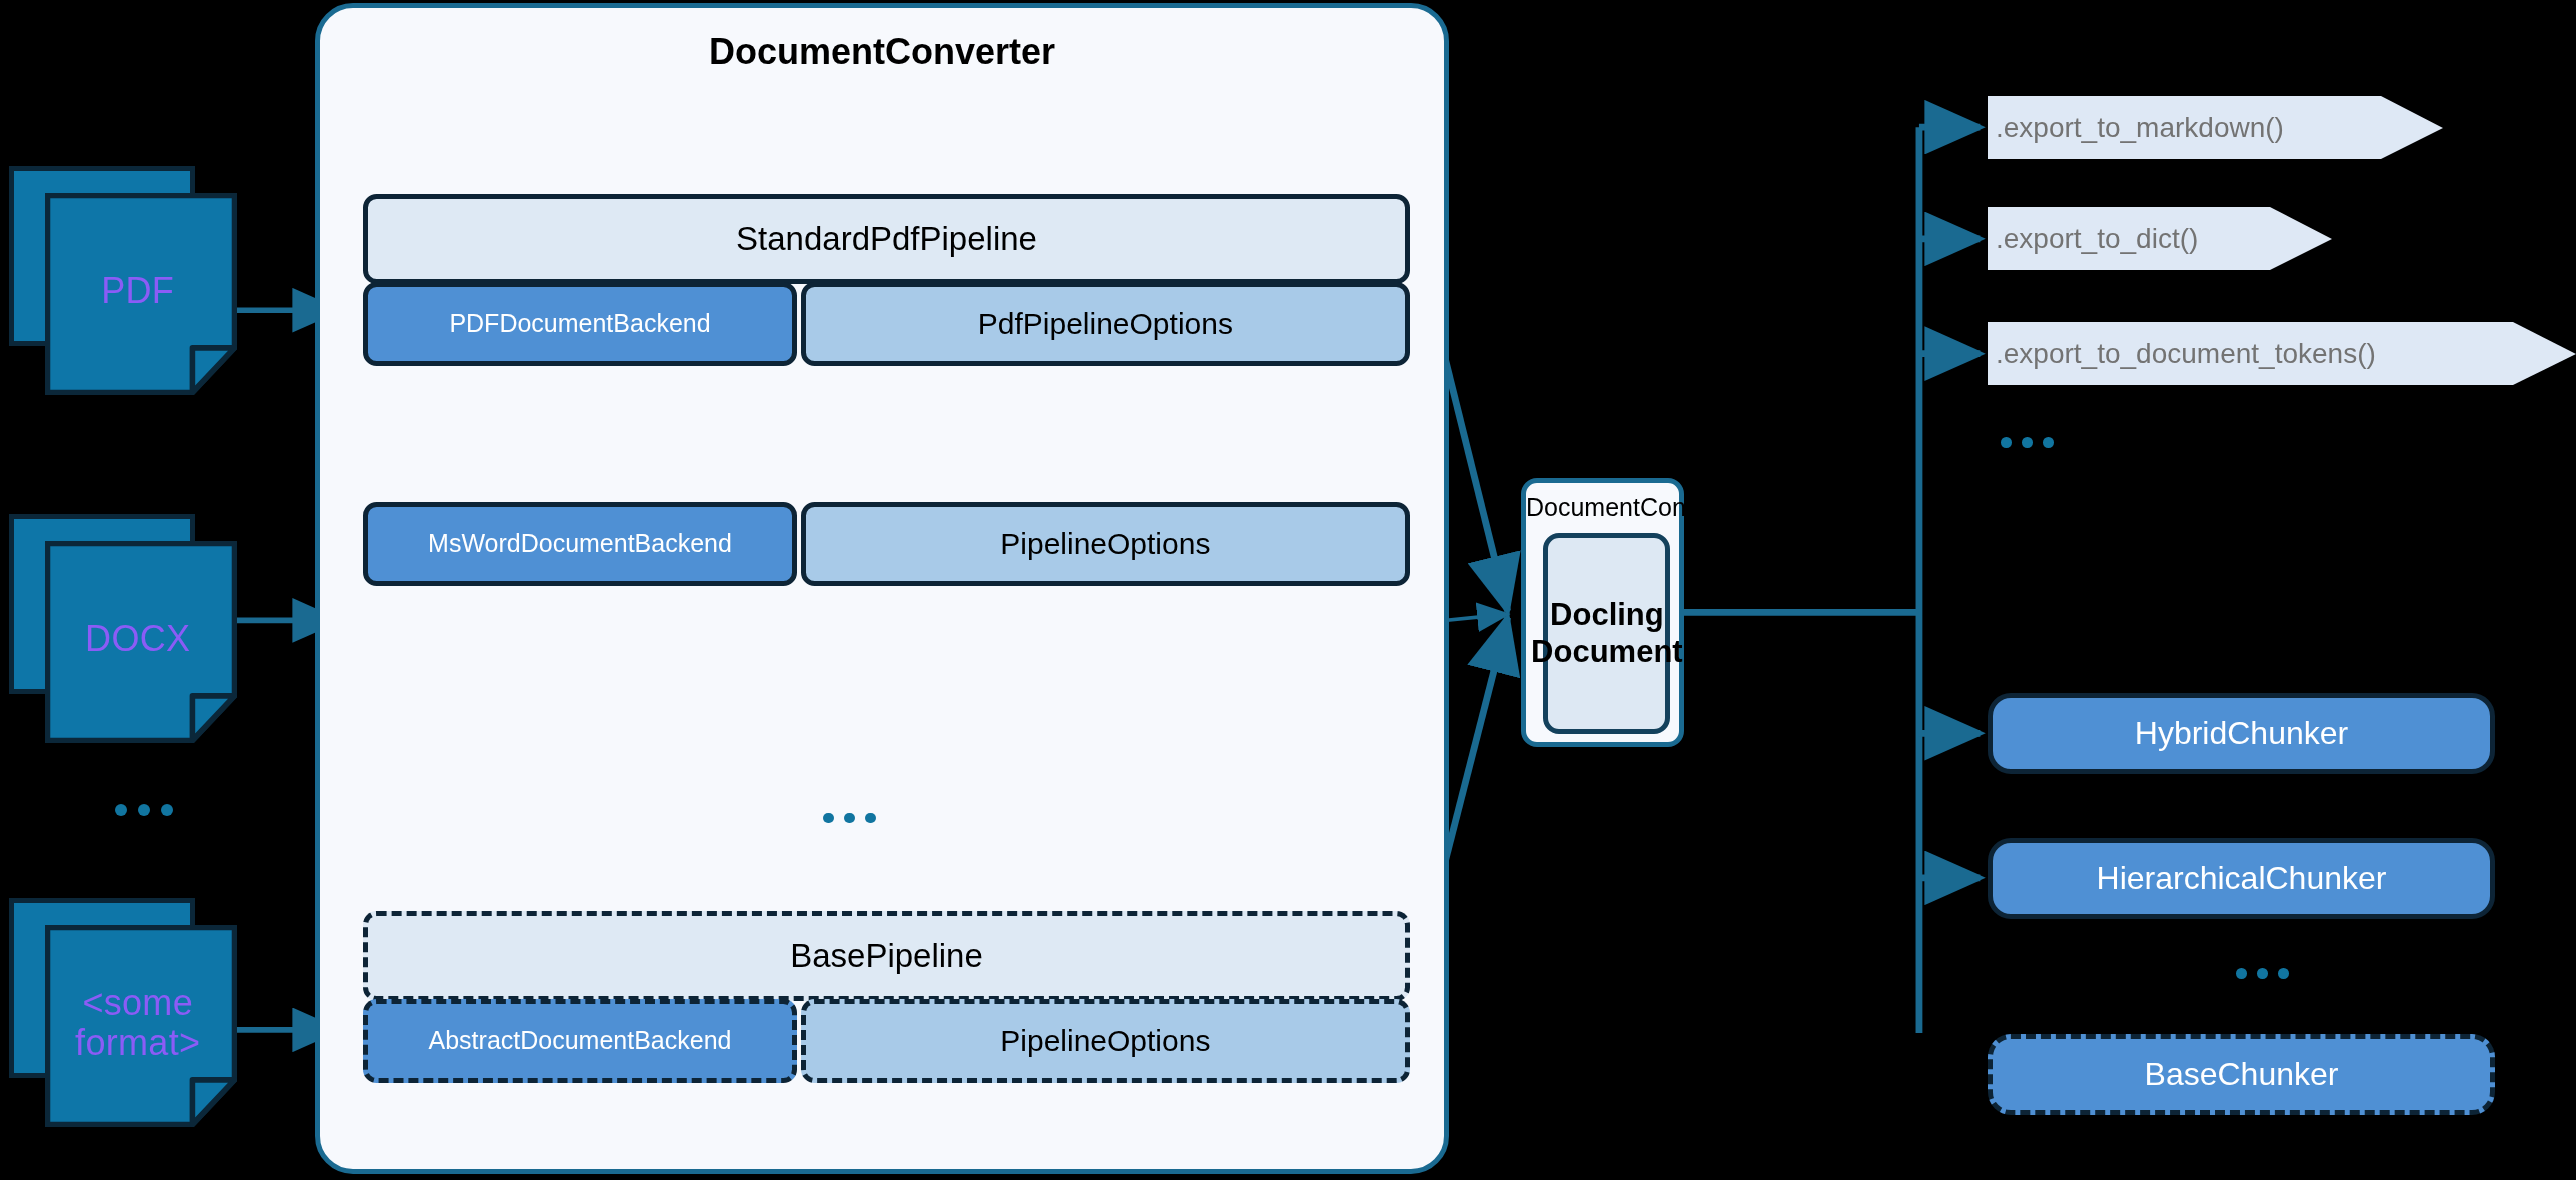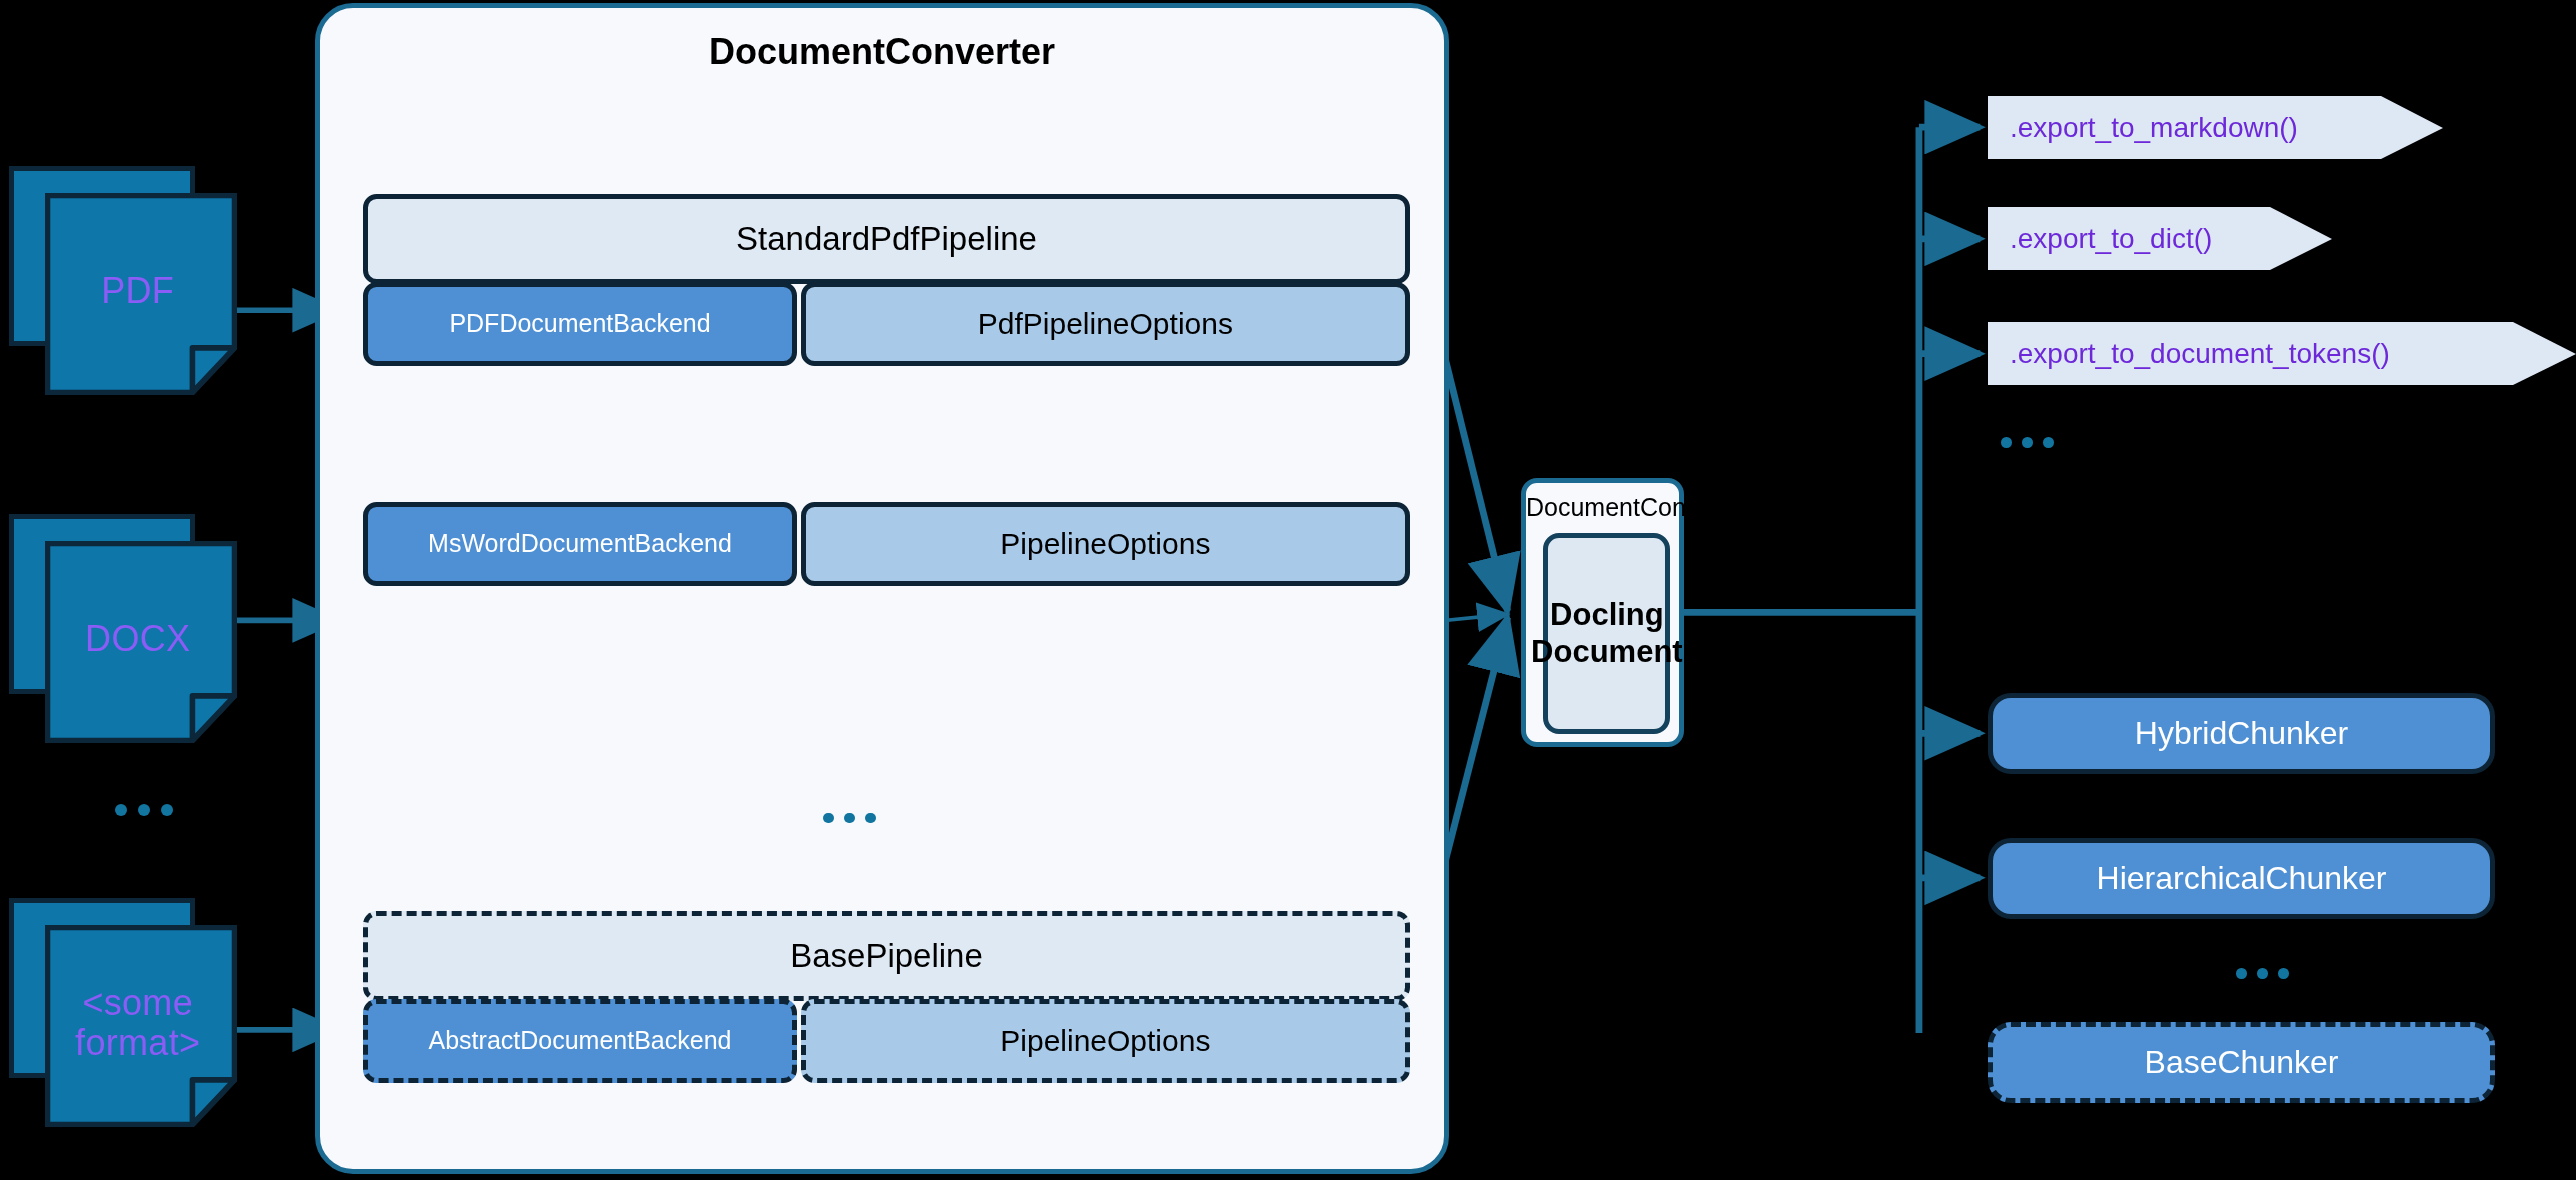--- a/index.html
+++ b/index.html
@@ -49,29 +49,29 @@
        background:#F7F9FD;border:5px solid #1A6A91;border-radius:16px;box-sizing:border-box;}
   #conversion-result-label{position:absolute;left:0;top:10px;width:100%;text-align:center;
        font-size:25px;color:#000;}
   #docling-document{position:absolute;left:17.4px;top:50px;width:127px;height:201px;
        background:#DDE8F3;border:5px solid #14415C;border-radius:16px;box-sizing:border-box;
        display:flex;align-items:center;justify-content:center;text-align:center;
        font-size:31px;font-weight:bold;color:#000;line-height:1.18;}
 
   
   .export-chip{position:absolute;height:63px;background:#DEE8F5;
-       display:flex;align-items:center;box-sizing:border-box;padding-left:22px;
-       color:#6d28d9;font-size:28px;}
+       display:flex;align-items:center;box-sizing:border-box;padding-left:8px;
+       color:#737373;font-size:28px;}
 
   
   .chunker{position:absolute;left:1988px;width:507px;height:81px;background:#4F90D4;
        border:5.6px solid #0D2436;border-radius:23px;box-sizing:border-box;
        display:flex;align-items:center;justify-content:center;
        color:#fff;font-size:32px;}
-  .chunker.dashed-box{border-style:dashed;}
+  .chunker.dashed-box{border-style:dashed;margin-top:12px;}
 
   svg.wires{position:absolute;left:0;top:0;width:2576px;height:1180px;pointer-events:none;}
 </style>
 </head>
 <body>
 
 <svg class="wires" viewBox="0 0 4152 1902">
   <defs>
     <marker id="ah" markerWidth="9" markerHeight="8" refX="8.2" refY="4" orient="auto" markerUnits="strokeWidth">
       <path d="M0,0 L9,4 L0,8 z" fill="#1A6A91"></path>

